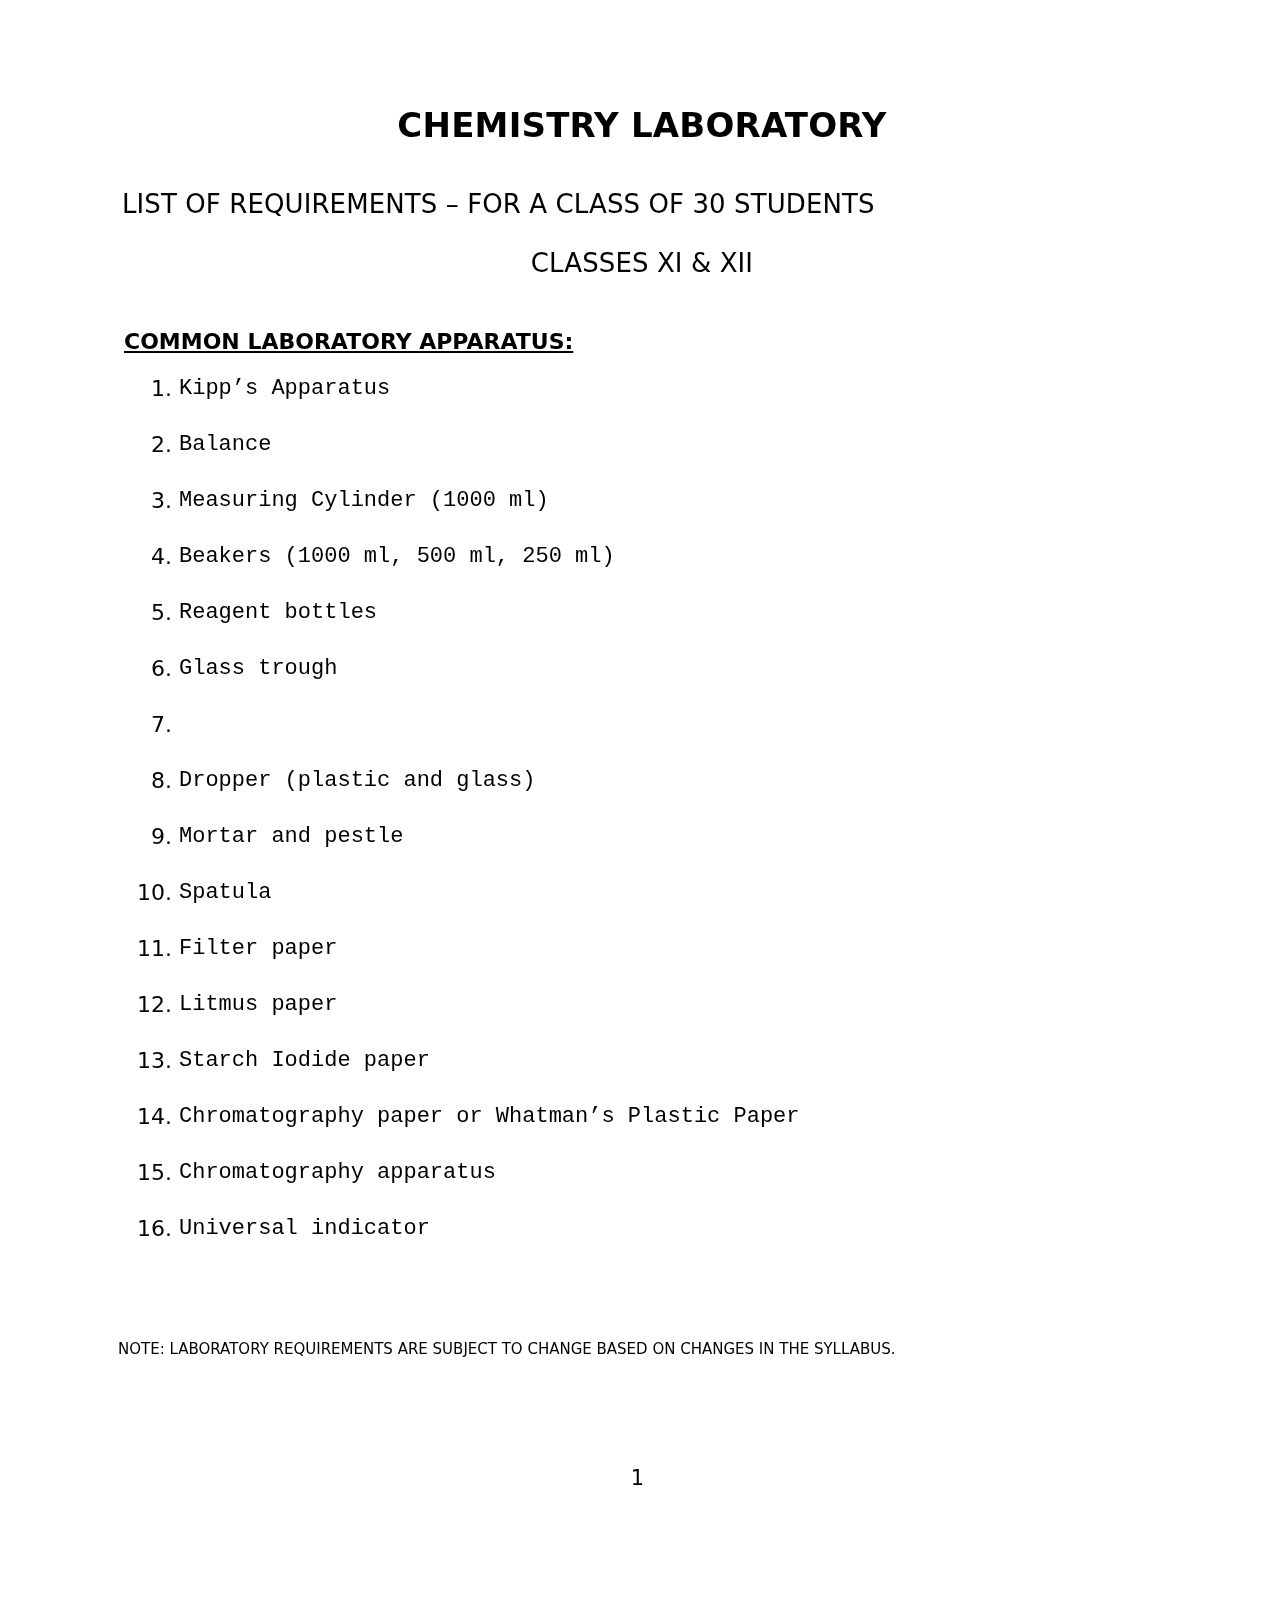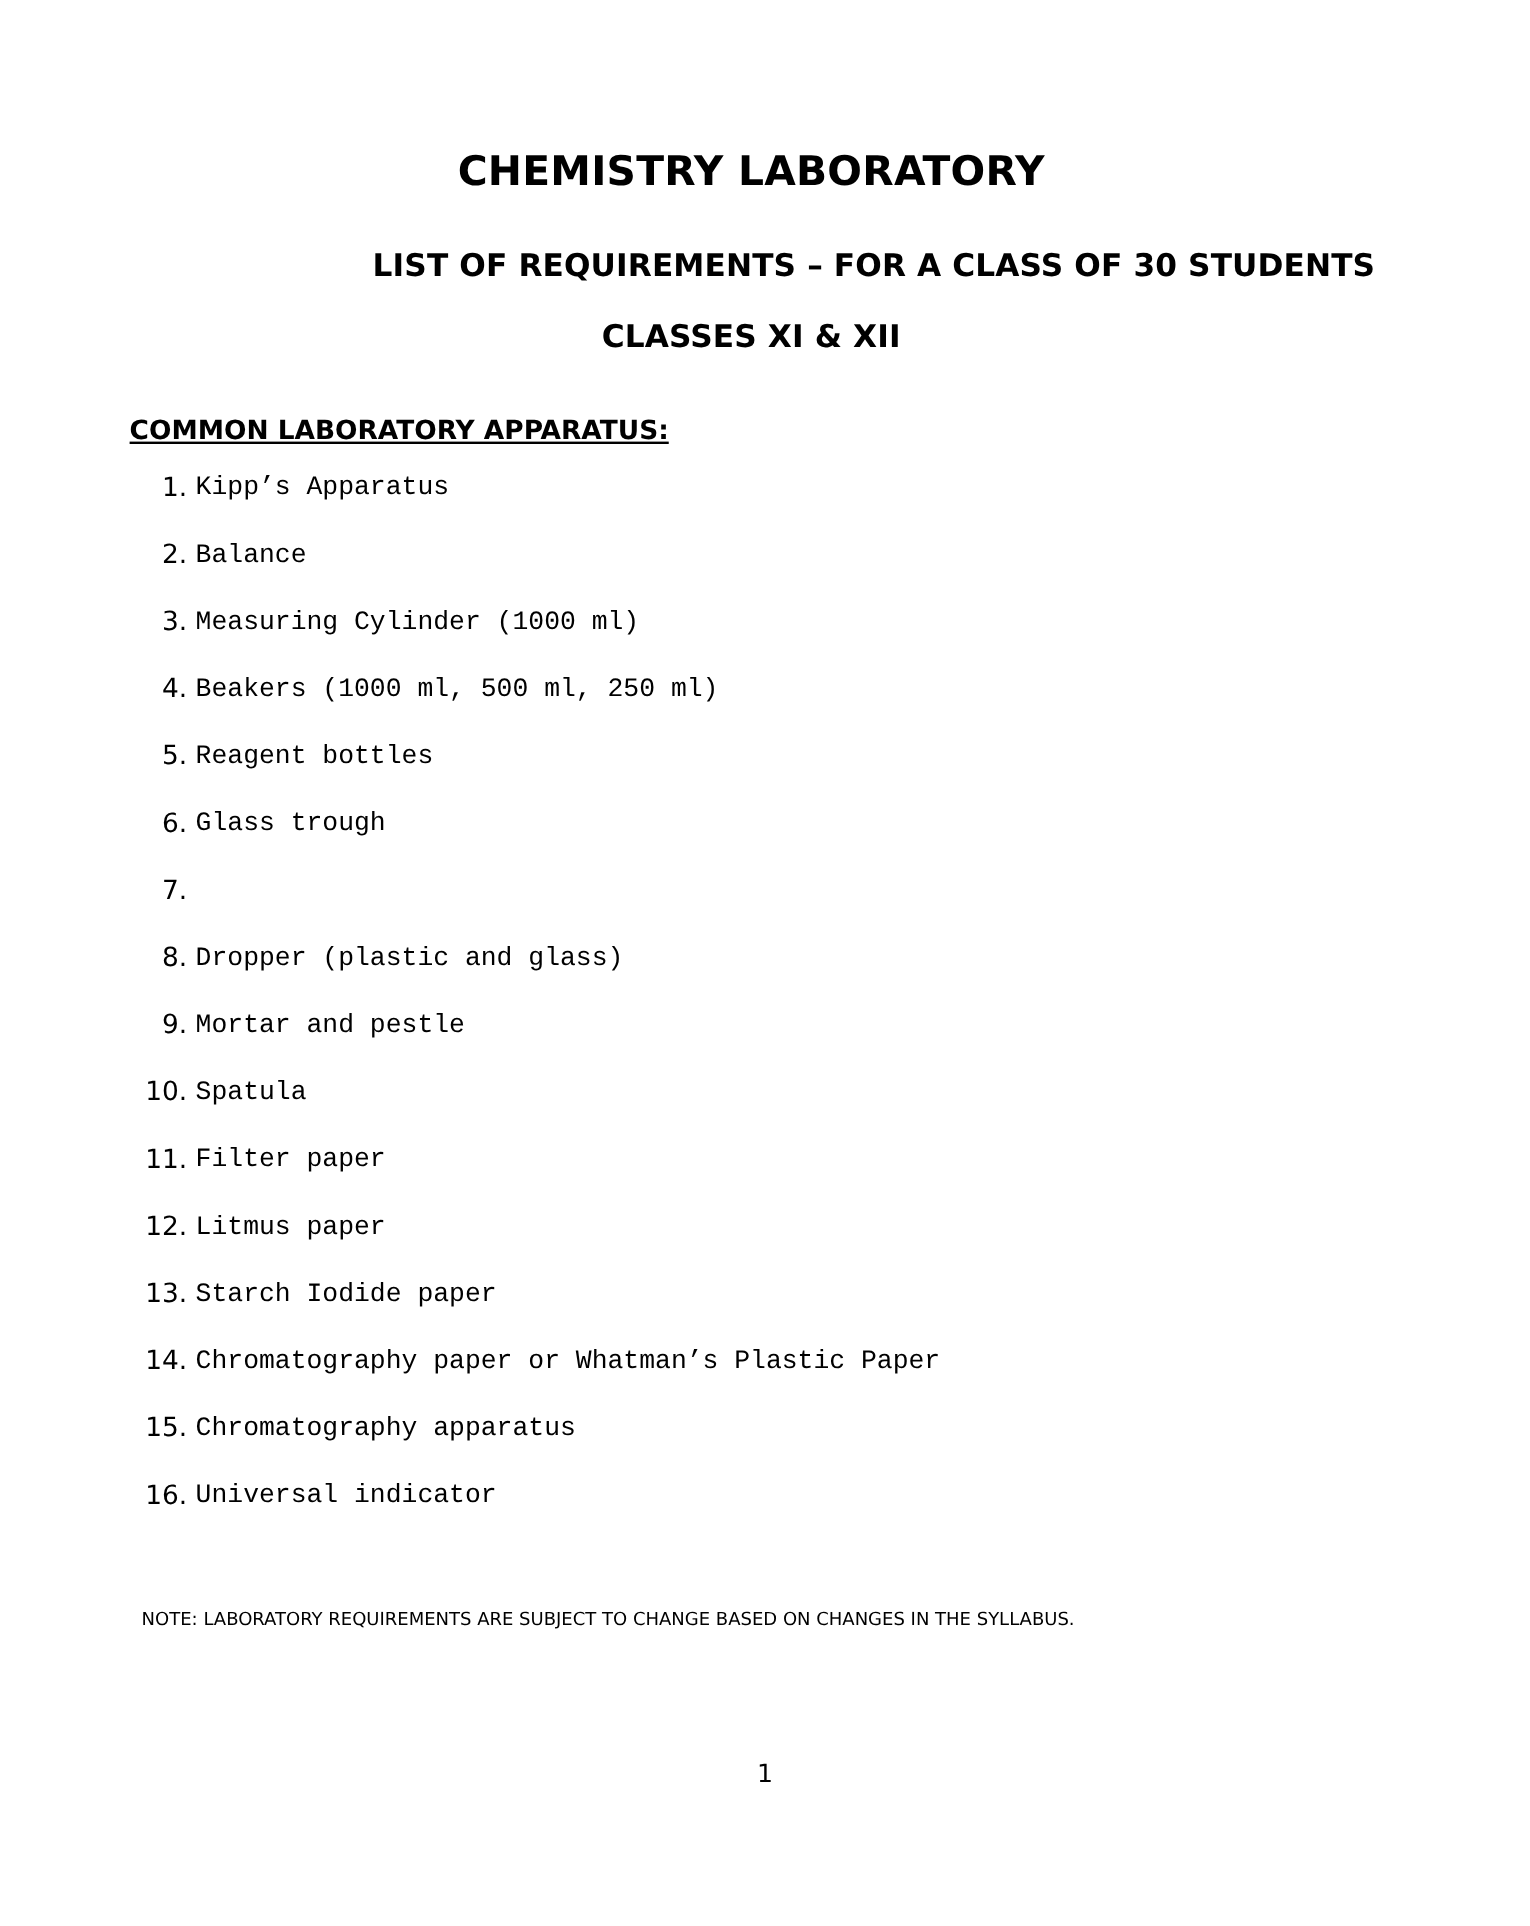--- a/index.html
+++ b/index.html
@@ -15,44 +15,43 @@
     position: relative;
     width: 1275px;
     height: 1605px;
     background: #ffffff;
     box-sizing: border-box;
     padding: 0;
     overflow: hidden;
   }
   .content {
     position: absolute;
-    left: 106px;
+    left: 122px;
     top: 0;
     width: 1040px;
-    margin-top: 18px;
   }
   h1.doc-title {
     font-size: 34px;
     font-weight: bold;
     text-align: center;
     margin: 0;
     padding: 105px 0 0 0;
     letter-spacing: 0.2px;
   }
   h2.doc-sub1 {
     font-size: 26px;
-    font-weight: bold;
-    text-align: right;
+    font-weight: normal;
+    text-align: left;
     margin: 0;
     padding: 44px 0 0 0;
     letter-spacing: 0.1px;
   }
   h2.doc-sub2 {
     font-size: 26px;
-    font-weight: bold;
+    font-weight: normal;
     text-align: center;
     margin: 0;
     padding: 29px 0 0 0;
     letter-spacing: 0.1px;
   }
   .section-heading {
     font-size: 22px;
     font-weight: bold;
     text-decoration: underline;
     margin: 0;

